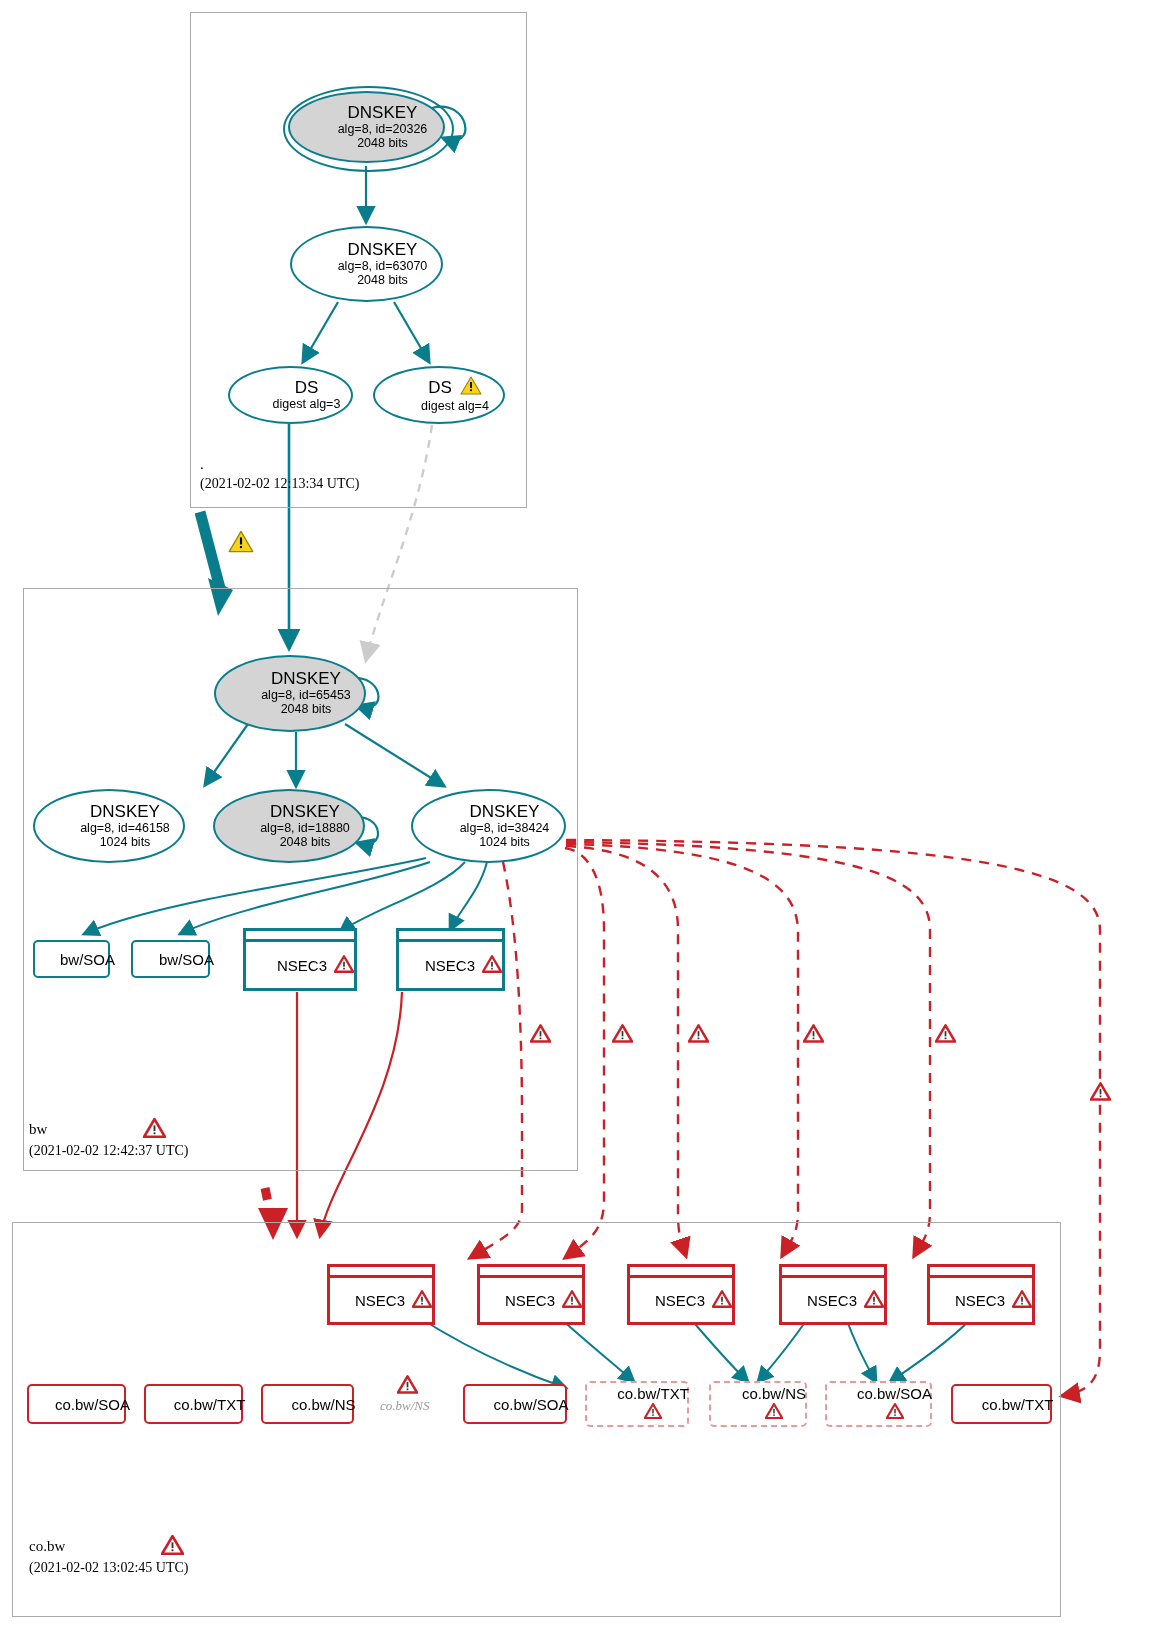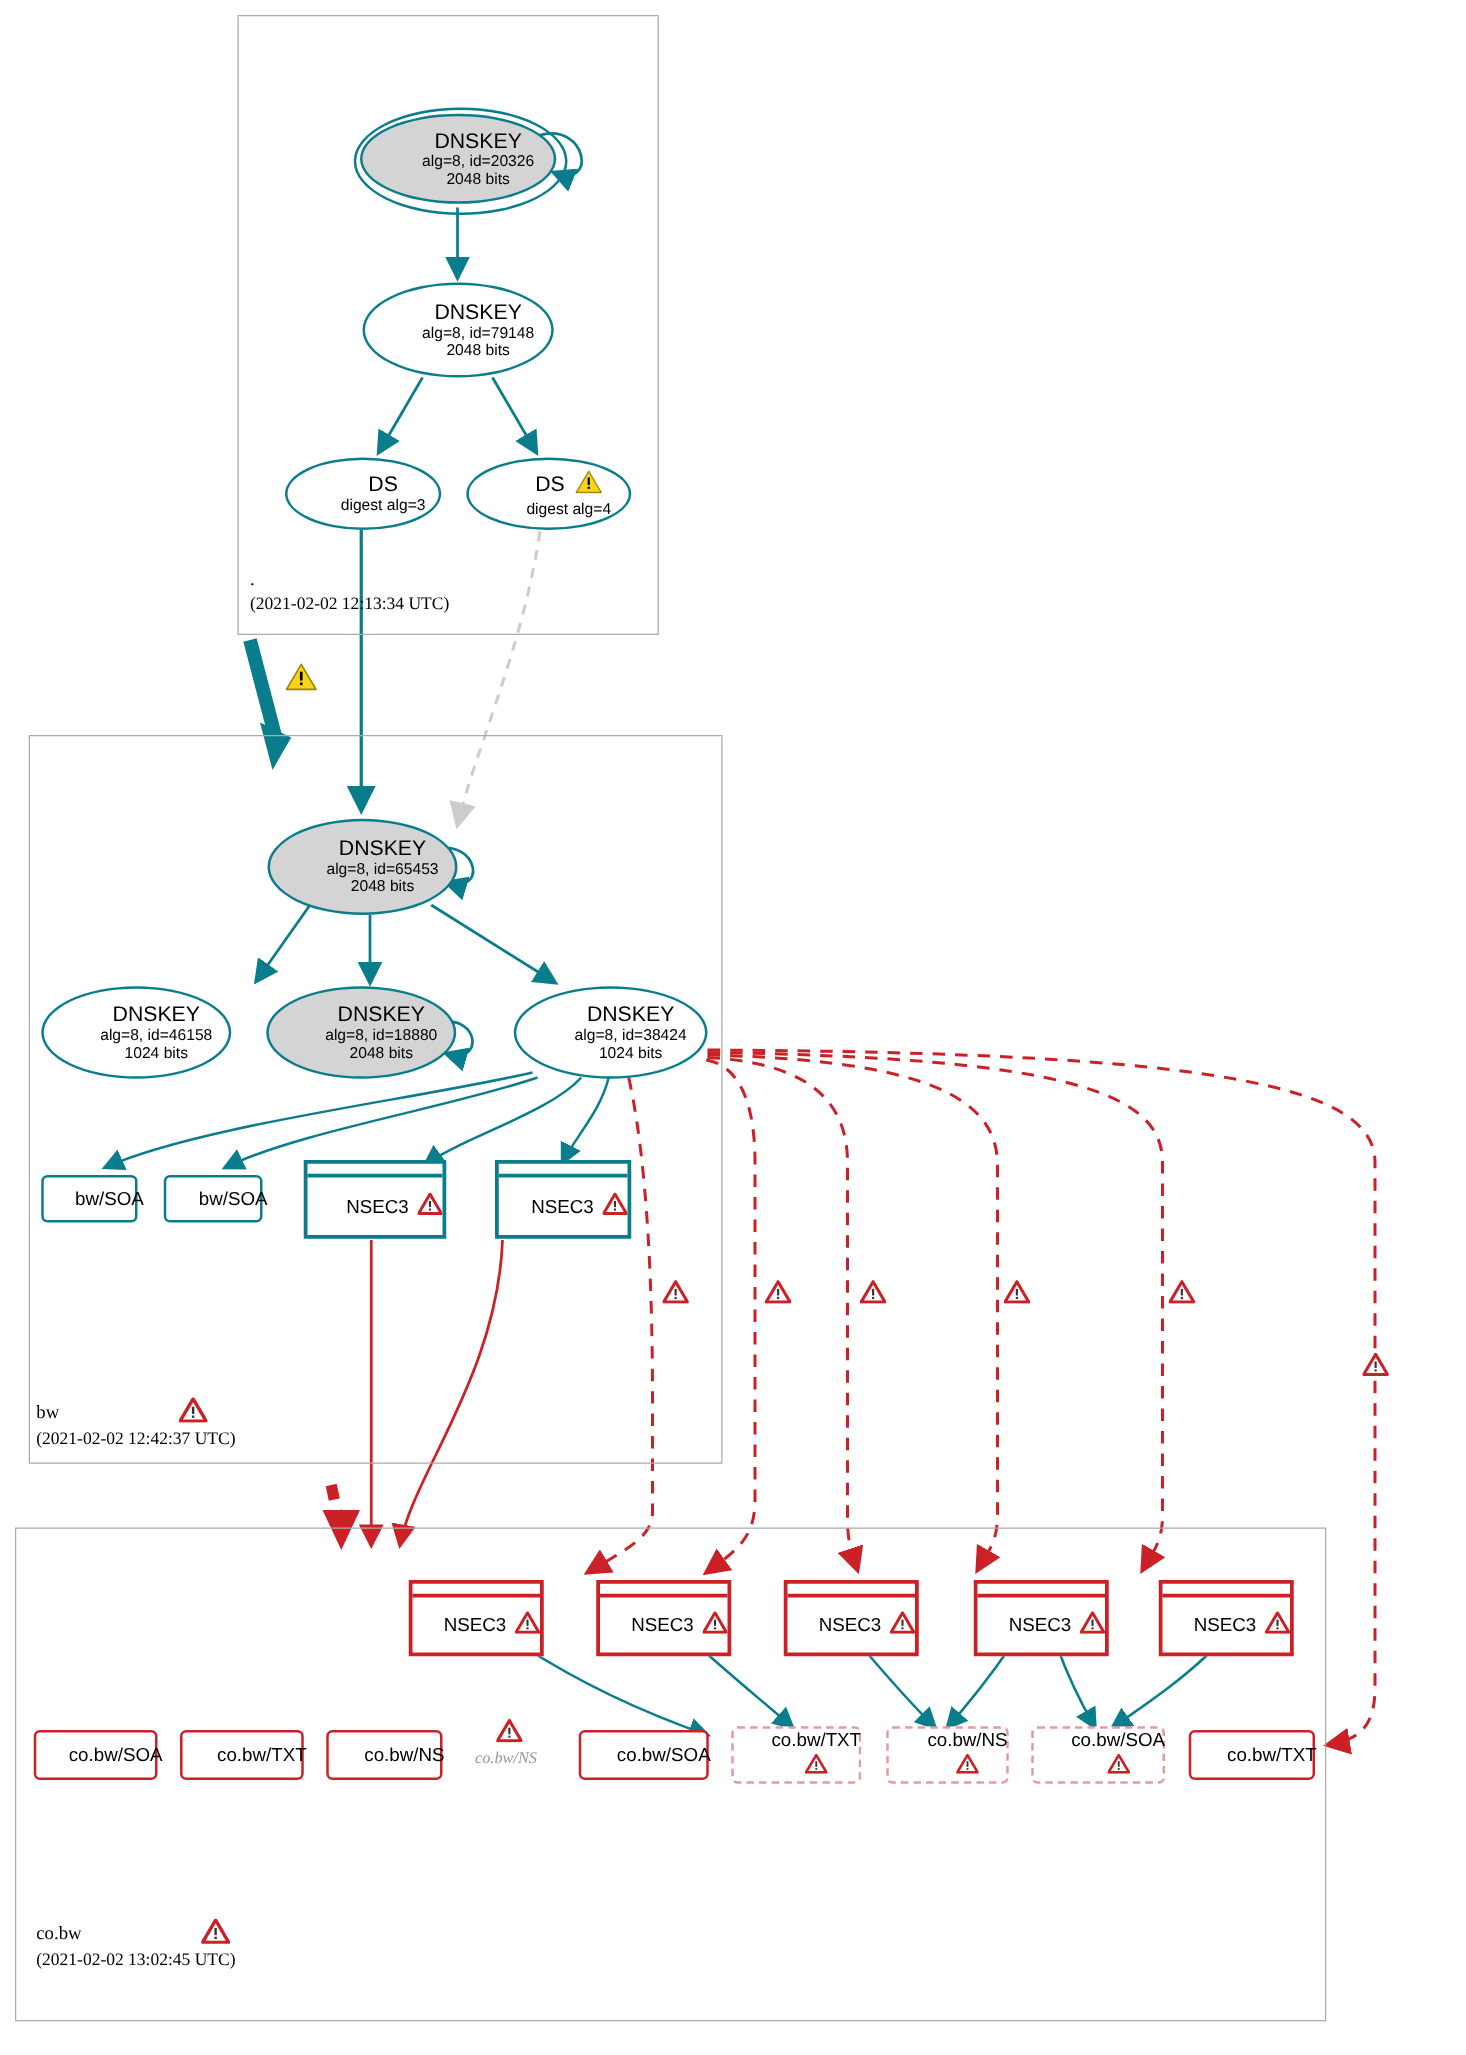--- a/index.html
+++ b/index.html
@@ -113,21 +113,21 @@
 
   <div class="dblell" style="left:283px;top:86px;width:167px;height:82px;"></div>
   <div class="node ell" style="left:288px;top:91px;width:157px;height:72px;border:2px solid #0a7d8c;background:#d4d4d4;">
     <div class="t1">DNSKEY</div>
     <div class="t2">alg=8, id=20326</div>
     <div class="t2">2048 bits</div>
   </div>
 
   <div class="node ell" style="left:290px;top:226px;width:153px;height:76px;border:2px solid #0a7d8c;background:#fff;">
     <div class="t1">DNSKEY</div>
-    <div class="t2">alg=8, id=79148</div>
+    <div class="t2">alg=8, id=63070</div>
     <div class="t2">2048 bits</div>
   </div>
 
   <div class="node ell" style="left:228px;top:366px;width:125px;height:58px;border:2px solid #0a7d8c;background:#fff;">
     <div class="t1">DS</div>
     <div class="t2">digest alg=3</div>
   </div>
 
   <div class="node ell" style="left:373px;top:366px;width:132px;height:58px;border:2px solid #0a7d8c;background:#fff;">
     <div style="display:flex;align-items:center;gap:8px;">

